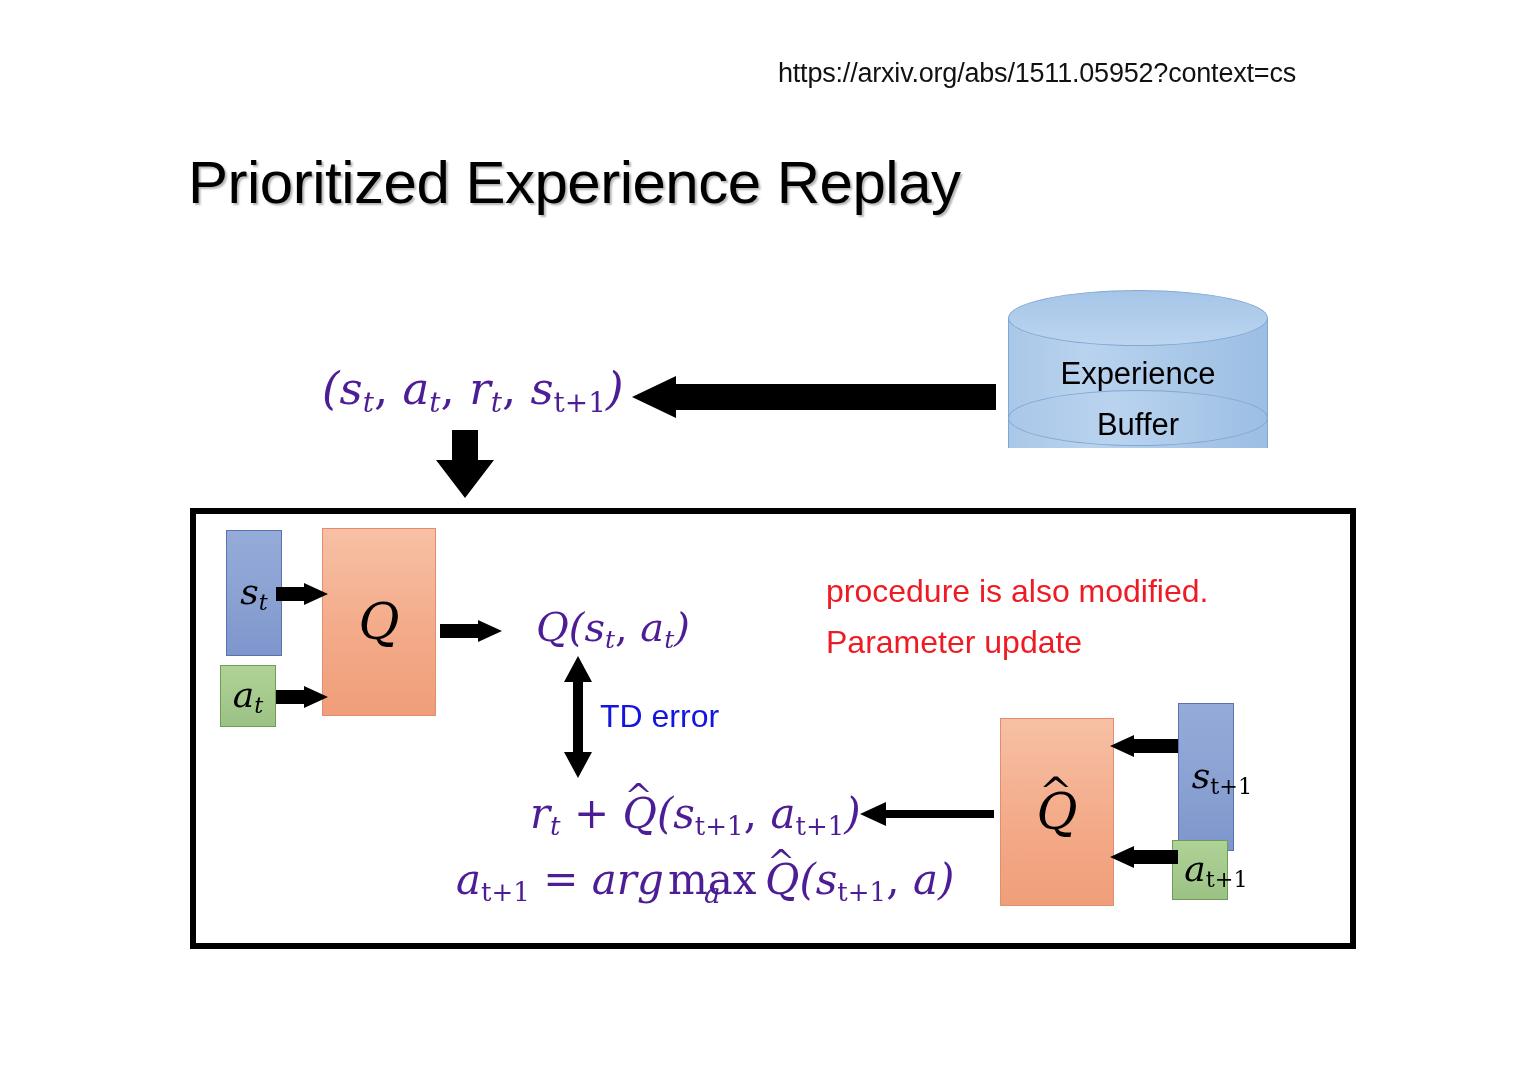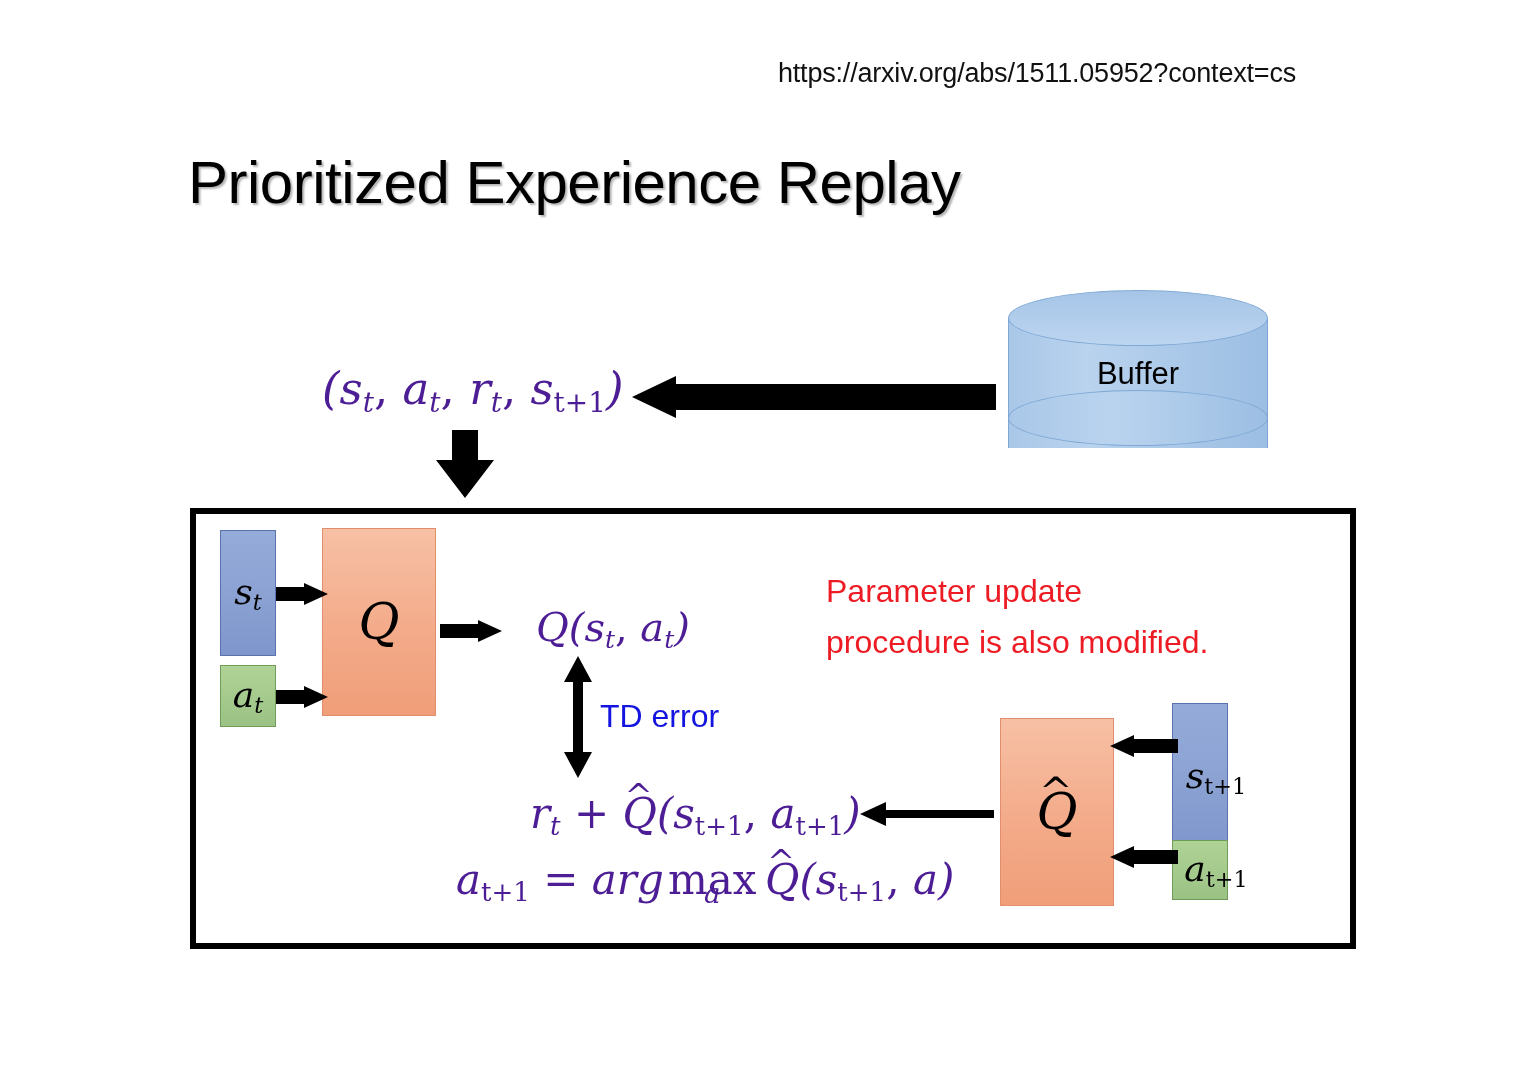--- a/index.html
+++ b/index.html
@@ -139,20 +139,21 @@
   
   .blk {
     position: absolute;
     display: flex;
     align-items: center;
     justify-content: center;
   }
   .blk-blue {
     background: linear-gradient(to bottom, #95ACDA 0%, #8AA1D2 55%, #7E96CC 100%);
     border: 1px solid #5A73AE;
+    margin-left: 6px;
   }
   .blk-green {
     background: linear-gradient(to bottom, #AFD296 0%, #A4C98C 60%, #9CC184 100%);
     border: 1px solid #6E9E56;
   }
   .blk-orange {
     background: linear-gradient(to bottom, #F7C0A5 0%, #F3A987 60%, #F09E79 100%);
     border: 1px solid #E08E6E;
   }
   .blk .lbl {
@@ -258,20 +259,21 @@
   <div class="url">https://arxiv.org/abs/1511.05952?context=cs</div>
 
   <div class="title">Prioritized Experience Replay</div>
 
 
   <div class="cylinder">
     <div class="cyl-body"></div>
     <div class="cyl-bottom"></div>
     <div class="cyl-top"></div>
     <div class="cyl-label">
+      <div>Experience</div>
       <div>Buffer</div>
     </div>
   </div>
 
   <div class="tuple math">
     <span>(</span><span>s</span><sub class="s">t</sub><span class="up">, </span><span>a</span><sub class="s">t</sub><span class="up">, </span><span>r</span><sub class="s">t</sub><span class="up">, </span><span>s</span><sub class="s"><span class="up">t+1</span></sub><span>)</span>
   </div>
 
   <div class="arrow-left-big">
     <svg width="364" height="42" viewBox="0 0 364 42" xmlns="http://www.w3.org/2000/svg">
@@ -321,22 +323,22 @@
   </div>
 
   <div class="arr" id="arr-td">
     <svg width="28" height="122" viewBox="0 0 28 122" xmlns="http://www.w3.org/2000/svg">
       <polygon points="14,0 0,26 9,26 9,96 0,96 14,122 28,96 19,96 19,26 28,26" fill="#000000"></polygon>
     </svg>
   </div>
   <div class="td-label">TD error</div>
 
   <div class="red-note">
+    <div>procedure is also modified.</div>
     <div>Parameter update</div>
-    <div>procedure is also modified.</div>
   </div>
 
   <div class="target-eq math">
     <span>r</span><sub class="s">t</sub><span class="up"> + </span><span class="hat-wrap"><span class="hat">^</span><span>Q</span></span><span>(</span><span>s</span><sub class="s"><span class="up">t+1</span></sub><span class="up">, </span><span>a</span><sub class="s"><span class="up">t+1</span></sub><span>)</span>
   </div>
 
   <div class="argmax-eq math">
     <span>a</span><sub class="s"><span class="up">t+1</span></sub><span class="up"> = </span><span>arg</span><span class="up"> </span><span class="maxsub"><span>max</span><span class="sub-a">a</span></span><span class="up"> </span><span class="hat-wrap"><span class="hat">^</span><span>Q</span></span><span>(</span><span>s</span><sub class="s"><span class="up">t+1</span></sub><span class="up">, </span><span>a</span><span>)</span>
   </div>
 

